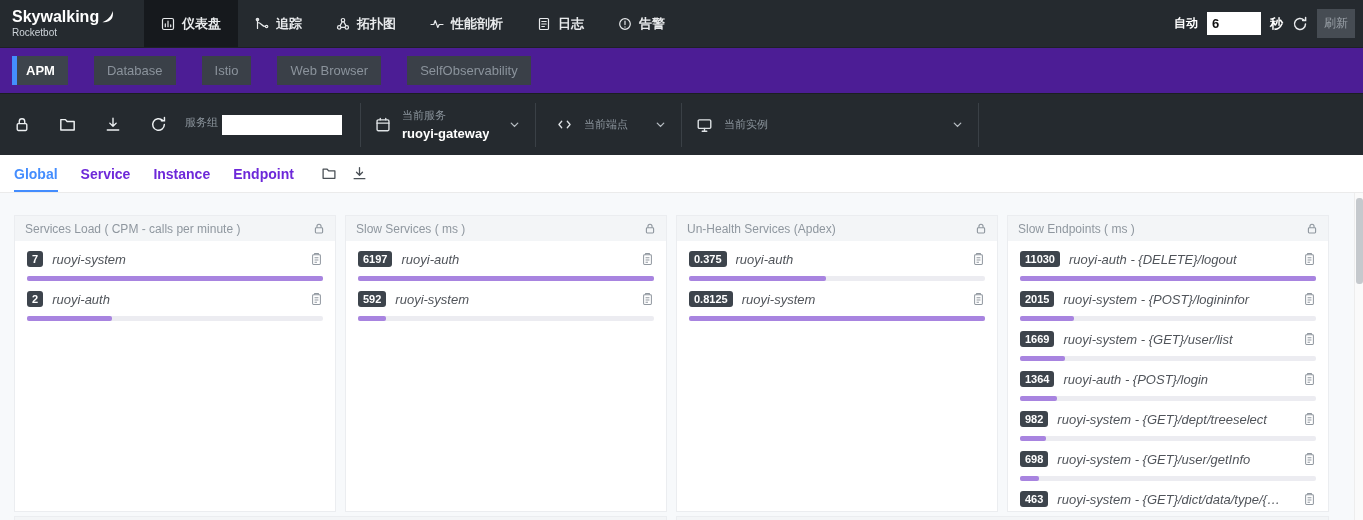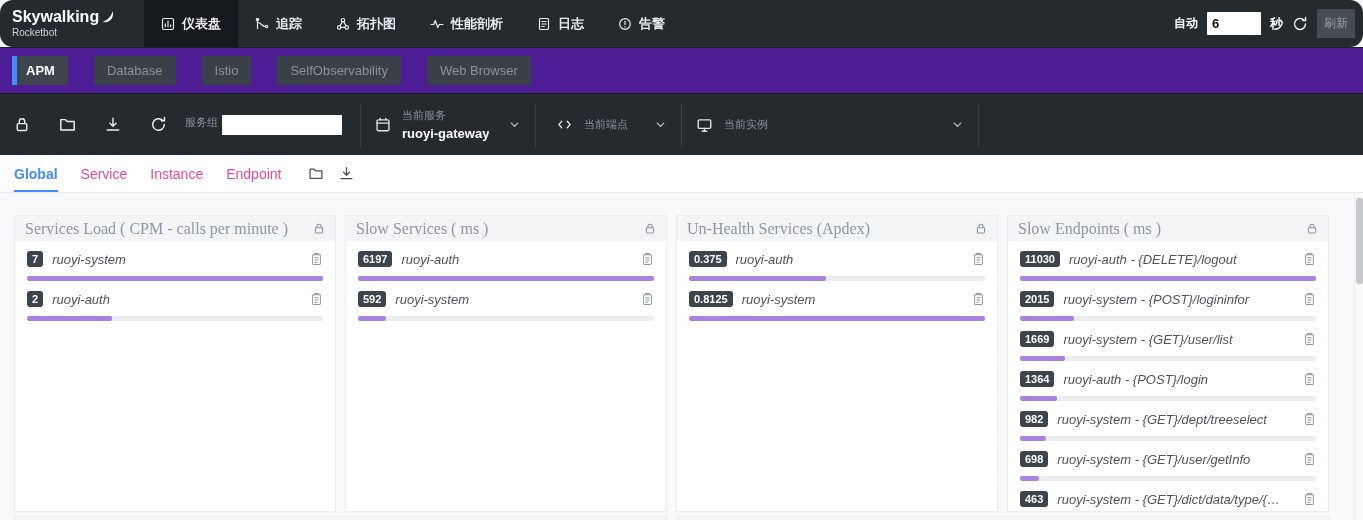--- a/index.html
+++ b/index.html
@@ -8,21 +8,21 @@
     font-family: "Liberation Sans", "DejaVu Sans", sans-serif;
     background: #f7f9fb;
     position: relative;
     color: #333;
   }
   svg { display: block; }
 
   
   .navbar {
     height: 47px; background: var(--navbar-bg, #252a2f);
-    display: flex; align-items: center; color: #fff; padding: 0 6px 0 12px; border-radius: 13px;
+    display: flex; align-items: center; color: #fff; padding: 0 6px 0 12px;
   }
   .logo { width: 122px; flex: none; }
   .logo-title { font-size: 16px; font-weight: bold; display: flex; align-items: center; gap: 1px; line-height: 1; }
   .logo-sub { font-size: 10px; color: #cdd3d9; margin-top: 2px; }
   .nav-menu { display: flex; align-items: stretch; height: 100%; margin-left: 10px; }
   .nav-item {
     display: flex; align-items: center; gap: 7px; padding: 0 17px;
     font-size: 13px; color: #e8eaec; cursor: pointer; font-weight: bold;
   }
   .nav-item.active { background: #16191d; }
@@ -78,22 +78,22 @@
   .sel-endpoint { width: 146px; padding-left: 20px; }
   .sel-instance { width: 298px; }
   .chevron { margin-left: auto; color: #b8bec4; }
 
   
   .scope-bar {
     height: 38px; background: #fff; display: flex; align-items: stretch;
     padding: 0 14px; gap: 23px; border-bottom: 1px solid #ebebeb;
   }
   .scope-tab {
-    display: flex; align-items: center; font-size: 14px; color: #ec4899;
-    cursor: pointer; position: relative;
+    display: flex; align-items: center; font-size: 14px; color: #6d28d9;
+    cursor: pointer; position: relative; font-weight: bold;
   }
   .scope-tab.active { color: var(--accent-blue, #448dfe); font-weight: bold; }
   .scope-tab.active::after {
     content: ""; position: absolute; left: 0; right: 0; bottom: 0; height: 2px;
     background: var(--accent-blue, #448dfe);
   }
   .scope-icons { display: flex; align-items: center; gap: 15px; margin-left: 4px; }
   .scope-icon { color: #4a5056; cursor: pointer; }
 
   
@@ -102,21 +102,21 @@
   .cards-row.row2 { margin-top: 4px; }
   .card {
     width: 322px; height: 297px; background: #fff;
     border: 1px solid #ebedf0; overflow: hidden; flex: none;
   }
   .card-wide { width: 653px; height: 30px; }
   .card-header {
     height: 25px; background: #f3f5f7; display: flex; align-items: center;
     justify-content: space-between; padding: 0 10px;
   }
-  .card-title { font-size: 16px; color: #8f979f; white-space: nowrap; overflow: hidden; font-family: Liberation Serif, serif; }
+  .card-title { font-size: 12px; color: #8f979f; white-space: nowrap; overflow: hidden; }
   .card-lock { color: #8f979f; cursor: pointer; flex: none; }
   .card-body { padding: 6px 12px 0; }
   .metric-row { margin-bottom: 6px; }
   .metric-top { display: flex; align-items: center; gap: 9px; height: 24px; }
   .badge {
     background: var(--badge-bg, #3d444c); color: #fff; font-size: 11px;
     font-weight: bold; padding: 2px 5px; border-radius: 3px; flex: none;
   }
   .metric-name {
     font-size: 13px; color: #50545a; flex: 1; min-width: 0;
@@ -234,22 +234,22 @@
         </svg>
     </span>
     <button class="refresh-btn">刷新</button>
   </div>
 </div>
 
 <div class="layer-bar">
   <div class="layer-tab active">APM</div>
   <div class="layer-tab">Database</div>
   <div class="layer-tab">Istio</div>
+  <div class="layer-tab">Web Browser</div>
   <div class="layer-tab">SelfObservability</div>
-  <div class="layer-tab">Web Browser</div>
 </div>
 
 <div class="toolbar">
   <div class="tool-icons">
     <span class="tool-icon">
       <svg width="16" height="17" viewBox="0 0 14 14">
           <g fill="none" stroke="currentColor" stroke-width="1.2">
             <rect x="2.8" y="6.2" width="8.4" height="6" rx="1"></rect>
             <path d="M4.6 6.2V4.4a2.4 2.4 0 0 1 4.8 0v1.8"></path>
           </g>

